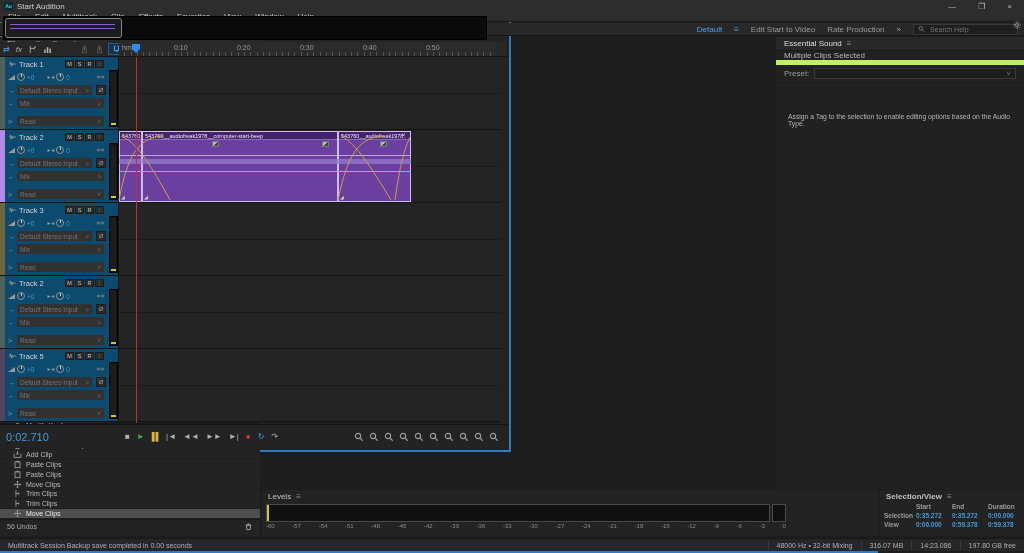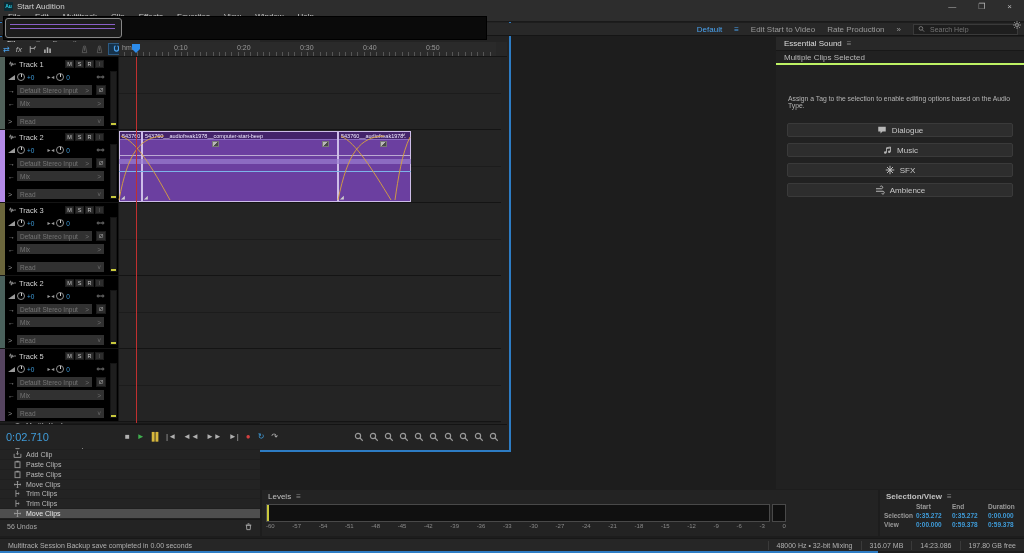--- a/index.html
+++ b/index.html
@@ -117,21 +117,21 @@
   #ruler{position:absolute;left:119px;top:42px;width:377px;height:15px;background:#2a2a2a;
          border-bottom:1px solid #151515;font-size:7px;color:#9a9a9a;}
   #ruler .runit{position:absolute;left:3px;top:2px;}
   .rlabel{position:absolute;top:2px;}
   .rticks{position:absolute;left:0;bottom:0;width:100%;height:4px;
           background:repeating-linear-gradient(90deg,transparent 0 5.3px,#555 5.3px 6.3px);}
   #ruler-marker{position:absolute;left:132px;top:44px;width:8px;height:9px;background:#2d8ceb;
                 clip-path:polygon(0 0,100% 0,100% 55%,50% 100%,0 55%);z-index:31;}
   #tracks{position:absolute;left:0;top:57px;width:501px;height:366px;background:#1f1f1f;overflow:hidden;}
   .trackrow{display:flex;height:73px;border-bottom:1px solid #141414;}
-  .thead{width:119px;background:#000000;display:flex;border-right:1px solid #141414;}
+  .thead{width:119px;background:#0c4a6e;display:flex;border-right:1px solid #141414;}
   .tstrip{width:5px;height:100%;}
   .thbody{flex:1;padding:1px 2px 1px 3px;display:flex;flex-direction:column;gap:1px;position:relative;}
   .throw{display:flex;align-items:center;gap:2px;height:12px;}
   .tname{color:#d0d0d0;font-size:7.5px;}
   .tbtns{margin-left:auto;display:flex;gap:1px;margin-right:12px;}
   .tbtn{width:9px;height:8px;background:#2c2c2c;border:1px solid #1c1c1c;color:#c0c0c0;
         font-size:5.5px;display:flex;align-items:center;justify-content:center;}
   .tbtn.dim{color:#666;}
   .knob{width:8px;height:8px;border-radius:50%;border:1px solid #909090;position:relative;}
   .knob::after{content:"";position:absolute;left:50%;top:0;width:1px;height:3px;background:#c8c8c8;}
@@ -167,21 +167,21 @@
              border-top:1px solid #141414;display:flex;align-items:center;}
   #timedisp{color:#3f9bd8;font-size:11px;padding-left:6px;width:70px;}
   #transbtns{display:flex;align-items:center;gap:7px;margin-left:55px;font-size:8px;}
   .tpb{color:#b0b0b0;}
   #zoombtns{margin-left:auto;display:flex;align-items:center;gap:5px;padding-right:8px;color:#9a9a9a;}
 
   
   #es-panel{left:776px;top:37px;width:248px;height:452px;background:#212121;}
   #es-head{display:flex;align-items:center;gap:5px;height:14px;background:#282828;border-bottom:1px solid #181818;
            padding:0 8px;color:#ddd;}
-  #es-status{height:14px;display:flex;align-items:center;padding:0 8px;color:#b8b8b8;border-bottom:2px solid #bef264;}
+  #es-status{height:14px;display:flex;align-items:center;padding:0 8px;color:#b8b8b8;border-bottom:5px solid #bef264;}
   #es-presetrow{height:18px;display:flex;align-items:center;gap:5px;padding:0 8px;color:#9a9a9a;border-bottom:1px solid #1a1a1a;}
   #es-presetrow .dropfield{flex:1;height:11px;}
   #es-hint{padding:30px 10px 8px 12px;color:#b5b5b5;font-size:6.8px;}
   .es-tag{margin:6px 11px 0 11px;height:14px;background:#2d2d2d;border:1px solid #3a3a3a;border-radius:2px;
           display:flex;align-items:center;justify-content:center;gap:5px;color:#c8c8c8;}
   .es-tag svg{color:#b8b8b8;}
 
   
   #levels-panel{left:262px;top:490px;width:616px;height:46px;}
   #levels-head{display:flex;align-items:center;gap:5px;height:12px;padding:0 6px;color:#c0c0c0;}
@@ -1243,51 +1243,28 @@
         </div>
     </div>
   </div>
 
   <div class="panel" id="es-panel">
     <div id="es-head">
       <span>Essential Sound</span>
       <span class="hamb">≡</span>
     </div>
     <div id="es-status">Multiple Clips Selected</div>
+    <div id="es-presetrow">
+      <span>Preset:</span>
+      <div class="dropfield">
+        <span></span>
+        <span class="dim">˅</span>
+      </div>
+    </div>
     <div id="es-hint">Assign a Tag to the selection to enable editing options based on the Audio Type.</div>
-    <div>
-
-        <div class="es-tag">
-          <svg class="ic" width="10" height="10">
-            <use href="#i-bubble"></use>
-          </svg>
-          <span>Dialogue</span>
-        </div>
-
-        <div class="es-tag">
-          <svg class="ic" width="10" height="10">
-            <use href="#i-note"></use>
-          </svg>
-          <span>Music</span>
-        </div>
-
-        <div class="es-tag">
-          <svg class="ic" width="10" height="10">
-            <use href="#i-burst"></use>
-          </svg>
-          <span>SFX</span>
-        </div>
-
-        <div class="es-tag">
-          <svg class="ic" width="10" height="10">
-            <use href="#i-wind"></use>
-          </svg>
-          <span>Ambience</span>
-        </div>
-      </div>
   </div>
 
   <div class="panel" id="levels-panel">
     <div id="levels-head">
       <span>Levels</span>
       <span class="hamb">≡</span>
     </div>
     <div id="levels-meter"></div>
     <div id="levels-endbox"></div>
     <div id="levels-scale">

